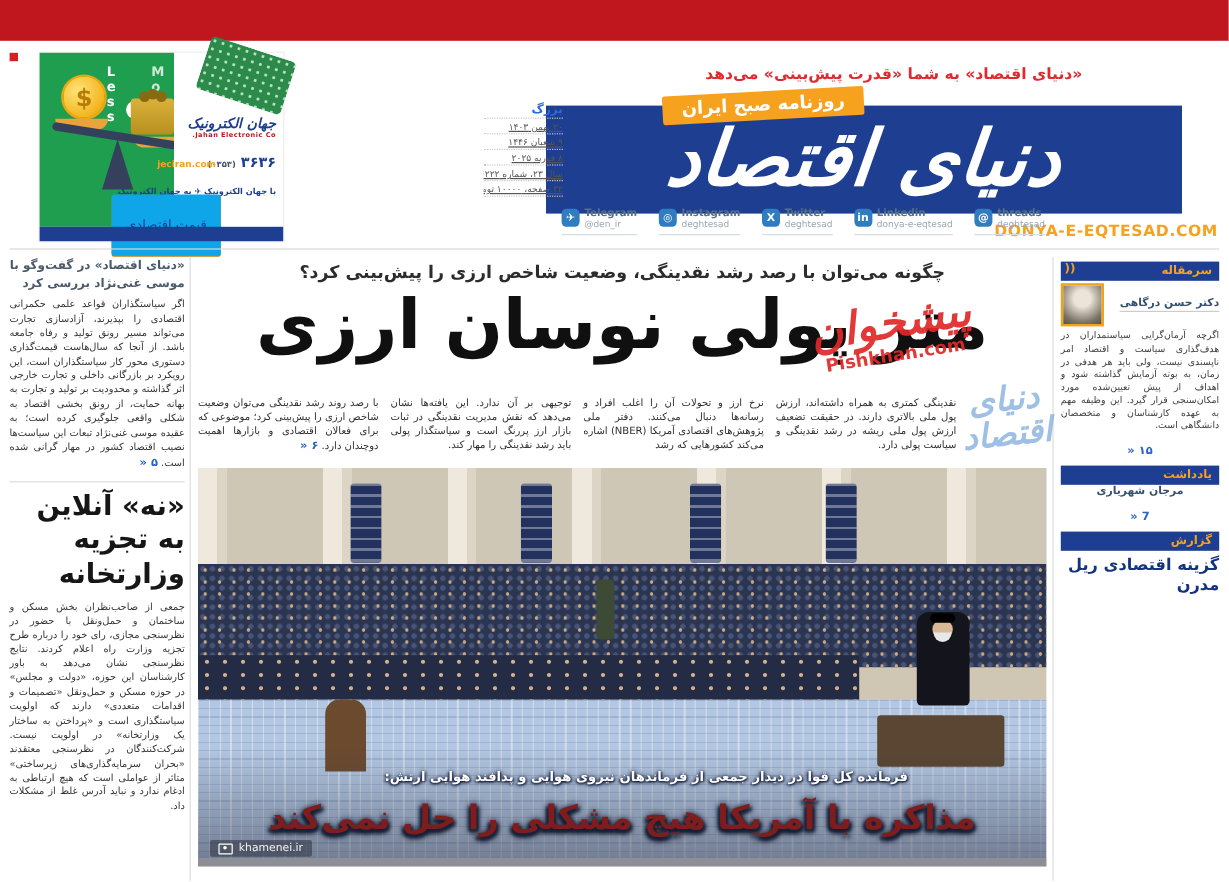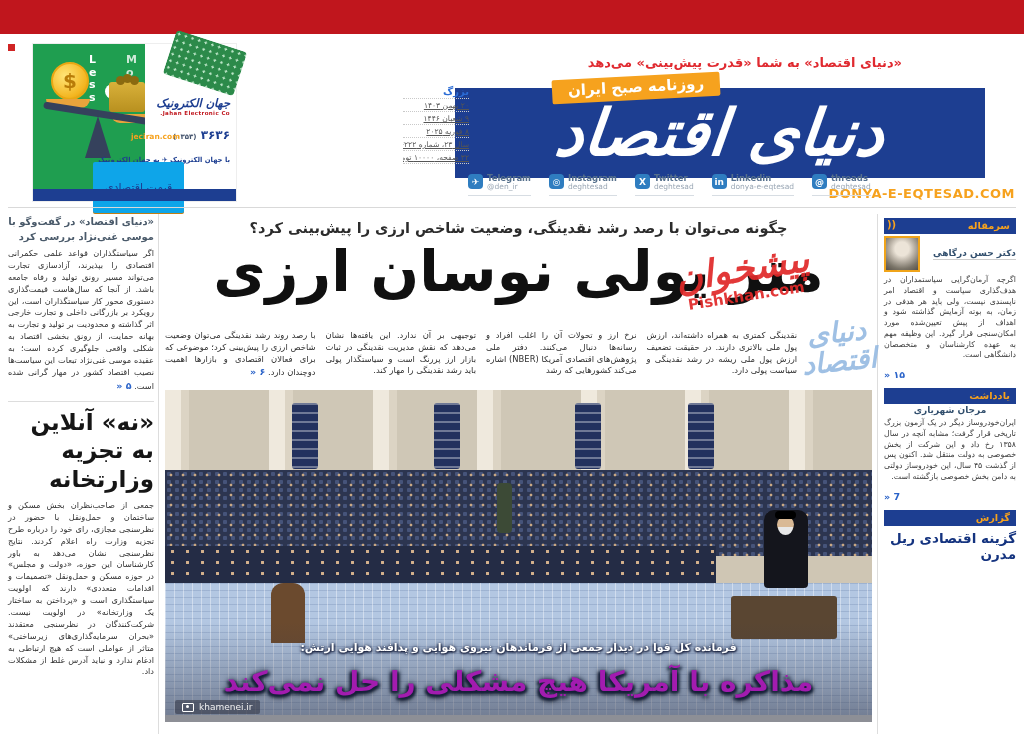--- a/index.html
+++ b/index.html
@@ -103,42 +103,42 @@
   .ph-leader{position:absolute;right:9%;top:36%;width:44px;height:78px;background:#14151c;border-radius:10px 10px 4px 4px;}
   .ph-leader .head{position:absolute;left:13px;top:6px;width:17px;height:17px;border-radius:50%;background:#d9b995;}
   .ph-leader .beard{position:absolute;left:14px;top:17px;width:15px;height:8px;border-radius:0 0 8px 8px;background:#e8e8e8;}
   .ph-leader .turban{position:absolute;left:11px;top:1px;width:21px;height:8px;border-radius:8px;background:#000;}
   .ph-officer{position:absolute;left:47%;top:28%;width:15px;height:50px;background:#3c4a36;border-radius:4px;}
   .ph-cleric{position:absolute;left:15%;top:58%;width:34px;height:60px;background:#6b4a2e;border-radius:12px 12px 0 0;}
   .ph-shade{position:absolute;left:0;bottom:0;width:100%;height:30%;
     background:linear-gradient(180deg,transparent,rgba(55,58,75,.55));}
   .ph-capline{position:absolute;left:0;bottom:68px;width:100%;text-align:center;direction:rtl;
     color:#fff;font-size:11px;font-weight:bold;
-    text-shadow:0 0 4px #1a2340,1px 1px 2px #1a2340,-1px 1px 2px #1a2340;}
+    text-shadow:0 0 4px #1a2340,1px 1px 2px #1a2340,-1px 1px 2px #1a2340;padding-left:20px;}
   .ph-caphead{position:absolute;left:0;bottom:24px;width:100%;text-align:center;direction:rtl;
-    color:#a21caf;font-size:28px;font-weight:900;
+    color:#7f1d1d;font-size:28px;font-weight:900;
     text-shadow:0 0 6px #152038,2px 2px 3px #152038,-2px 2px 3px #152038,0 3px 5px rgba(0,0,0,.6);margin-top:12px;}
   .ph-credit{position:absolute;left:10px;bottom:8px;background:rgba(40,42,55,.5);color:#f2f2f2;
     font-size:9px;padding:2px 7px;border-radius:2px;display:flex;align-items:center;gap:5px;}
   .cam{width:10px;height:7px;border:1px solid #fff;border-radius:1px;position:relative;}
   .cam:after{content:"";position:absolute;left:3px;top:1px;width:3px;height:3px;border-radius:50%;background:#fff;}
   .ph-botbar{position:absolute;left:0;bottom:0;width:100%;height:7px;background:#8d8f96;}
   
   .sidebar{left:884px;top:212px;width:132px;direction:rtl;}
   .tagbar{position:relative;background:#1d3e91;color:#f6a21e;font-weight:bold;font-size:9.8px;
     padding:2px 6px 3px;text-align:right;margin-top:6px;}
   .quote-ic{position:absolute;left:3px;top:1px;color:#f6a21e;font-weight:900;font-size:10px;}
   .sb-title{color:#14337f;font-weight:900;font-size:13.5px;text-align:right;line-height:1.25;margin:4px 0 2px;}
   .author-row{display:flex;align-items:center;justify-content:space-between;margin:2px 0 3px;}
   .sb-author{font-size:9px;font-weight:bold;color:#33506e;border-bottom:1px solid #ccc;padding-bottom:1px;}
   .sb-author.center{display:block;text-align:center;border-bottom:none;margin:1px 0 2px;}
   .sb-photo{width:32px;height:32px;border:2px solid #f0a419;flex:0 0 auto;
     background:radial-gradient(circle at 50% 34%,#ece4d8 0 26%,#b8b0a4 48%,#7a7468 75%,#565049 100%);}
   .sb-body{font-size:7.8px;color:#3c3c3c;text-align:justify;line-height:1.38;}
-  .sb-ref{text-align:left;margin:2px 0 1px;}
+  .sb-ref{text-align:center;margin:2px 0 1px;}
 </style>
 </head>
 <body>
 
 <div class="abs topbar"></div>
 <div class="abs corner-mark"></div>
 
 <div class="abs ad">
   <div class="ad-green">
     <div class="lessmore">
@@ -297,20 +297,19 @@
   </div>
   <div class="author-row">
     <span class="sb-author">دکتر حسن درگاهی</span>
     <span class="sb-photo"></span>
   </div>
   <div class="sb-body">اگرچه آرمان‌گرایی سیاستمداران در هدف‌گذاری سیاست و اقتصاد امر ناپسندی نیست، ولی باید هر هدفی در زمان، به بوته آزمایش گذاشته شود و اهداف از پیش تعیین‌شده مورد امکان‌سنجی قرار گیرد. این وظیفه مهم به عهده کارشناسان و متخصصان دانشگاهی است.</div>
   <div class="sb-ref"><span class="pageref">۱۵</span></div>
 
   <div class="tagbar">یادداشت</div>
   <span class="sb-author center">مرجان شهریاری</span>
-  <div class="sb-body">ایران‌خودروساز دیگر در یک آزمون بزرگ تاریخی قرار گرفت؛ مشابه آنچه در سال ۱۳۵۸ رخ داد و این شرکت از بخش خصوصی به دولت منتقل شد. اکنون پس از گذشت ۴۵ سال، این خودروساز دولتی به دامن بخش خصوصی بازگشته است.</div>
   <div class="sb-ref"><span class="pageref">7</span></div>
 
   <div class="tagbar">گزارش</div>
   <div class="sb-title">گزینه اقتصادی ریل مدرن</div>
   <div class="sb-ref"></div>
 
 </div>
 
 </body></html>

